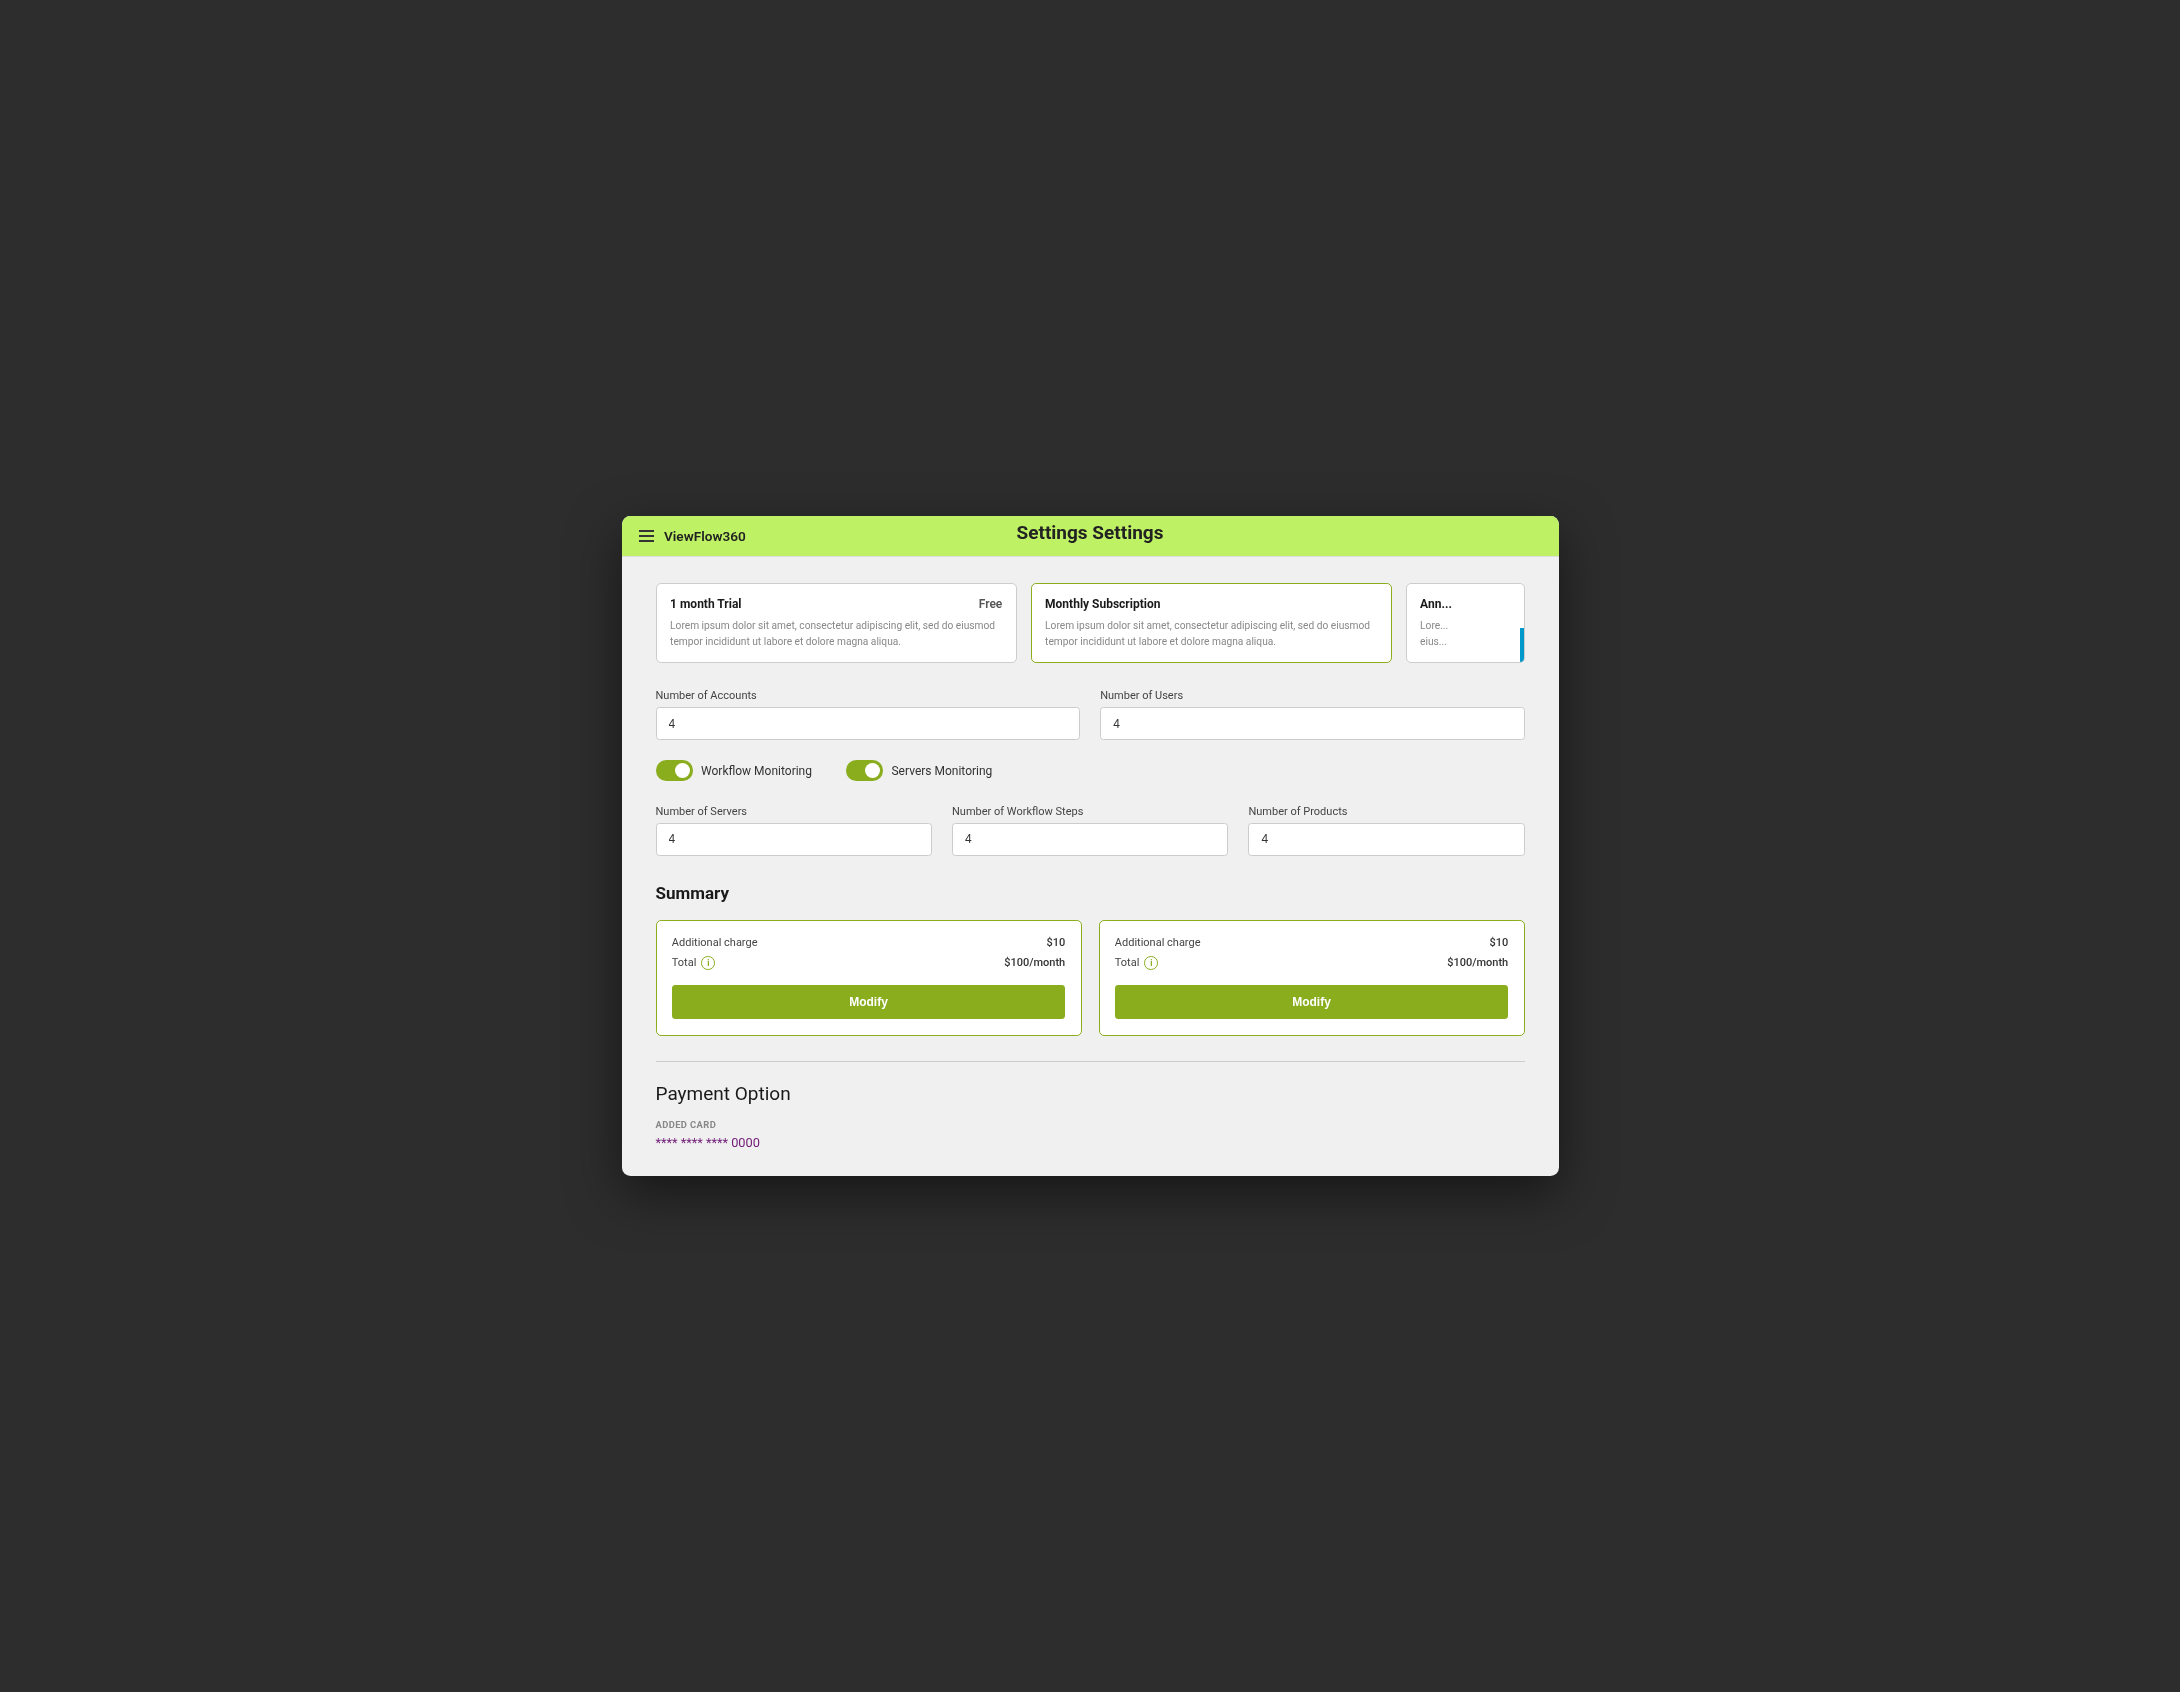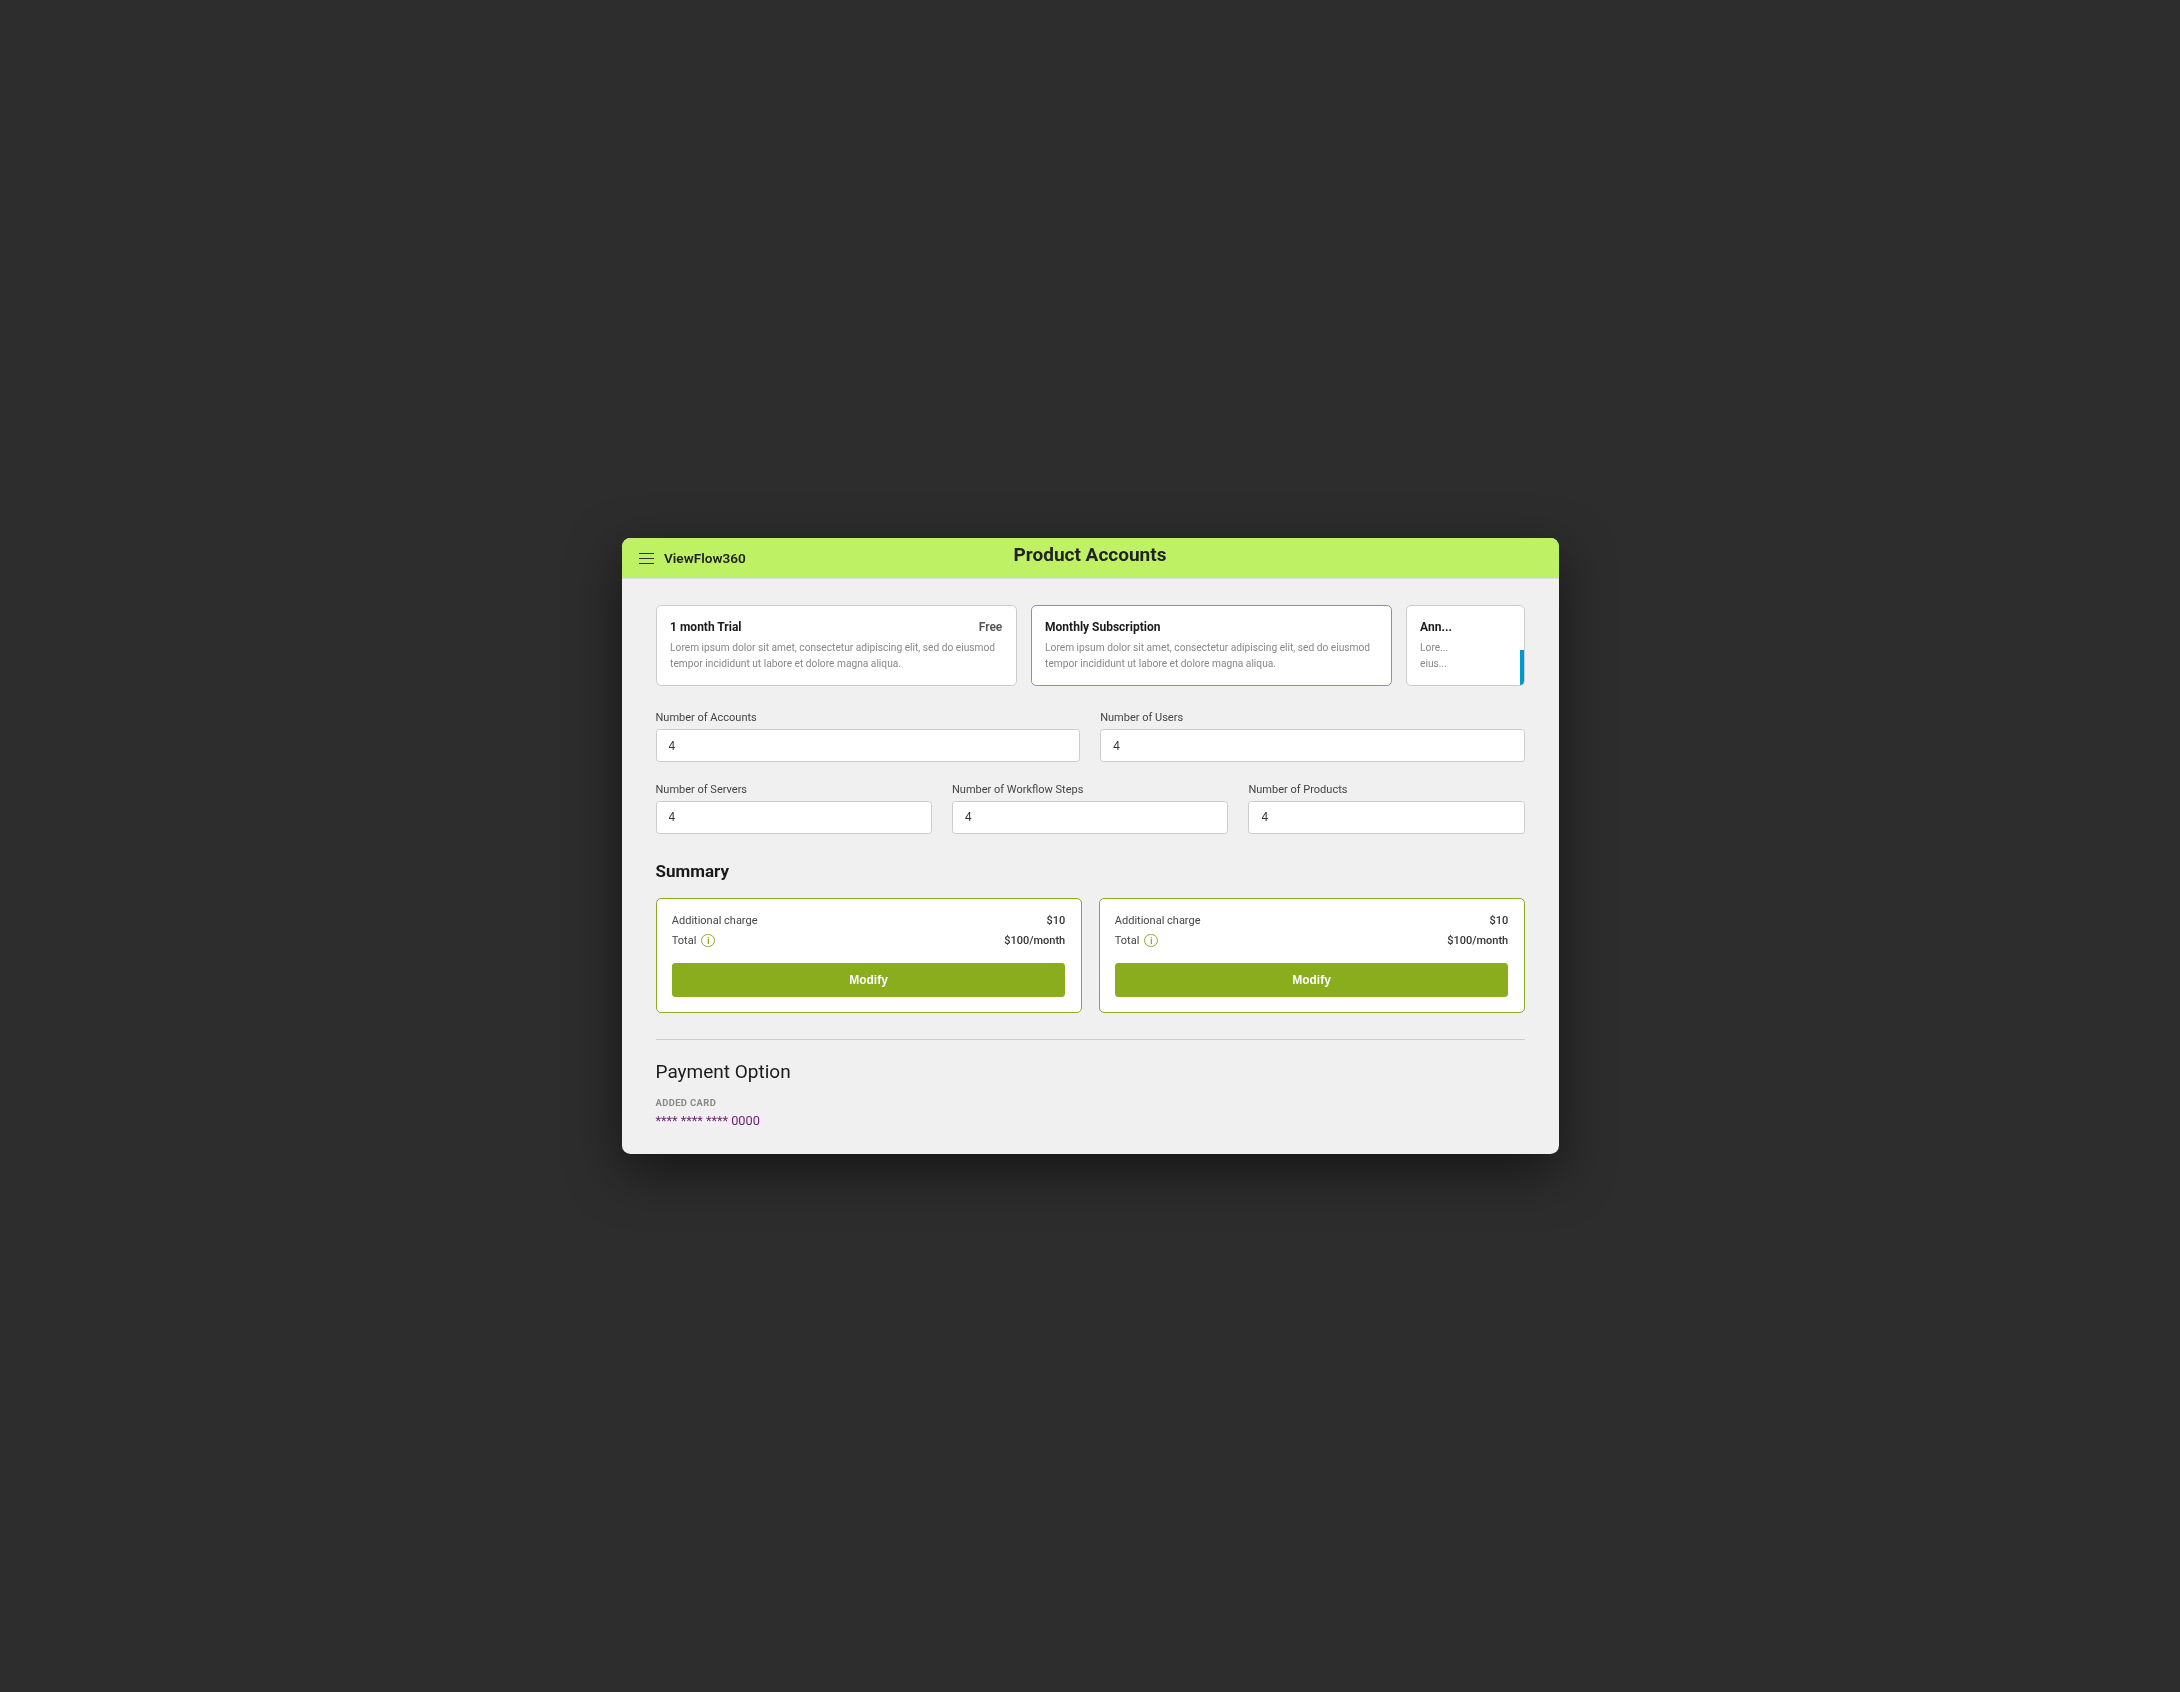--- a/index.html
+++ b/index.html
@@ -295,21 +295,21 @@
 
   <div class="titlebar">
     <div class="titlebar-left">
       <div class="hamburger-icon">
         <span></span>
         <span></span>
         <span></span>
       </div>
       <span class="app-name">ViewFlow360</span>
     </div>
-    <span class="page-title">Product Accounts</span>
+    <span class="page-title">Settings Settings</span>
   </div>
 
   <div class="content">
 
 
     <div class="plans-row">
 
       <div class="plan-card">
         <div class="plan-header">
           <span class="plan-name">1 month Trial</span>
@@ -338,20 +338,36 @@
       <div class="field-group">
         <div class="field-label">Number of Accounts</div>
         <input class="field-input" type="text" value="4" style="">
       </div>
       <div class="field-group">
         <div class="field-label">Number of Users</div>
         <input class="field-input" type="text" value="4" style="">
       </div>
     </div>
 
+    <div class="toggles-row">
+      <div class="toggle-item">
+        <label class="toggle-switch">
+          <input type="checkbox" checked="" style="">
+          <span class="toggle-slider"></span>
+        </label>
+        <span class="toggle-label">Workflow Monitoring</span>
+      </div>
+      <div class="toggle-item">
+        <label class="toggle-switch">
+          <input type="checkbox" checked="" style="">
+          <span class="toggle-slider"></span>
+        </label>
+        <span class="toggle-label">Servers Monitoring</span>
+      </div>
+    </div>
 
     <div class="three-fields-row">
       <div class="field-group">
         <div class="field-label">Number of Servers</div>
         <input class="field-input" type="text" value="4" style="">
       </div>
       <div class="field-group">
         <div class="field-label">Number of Workflow Steps</div>
         <input class="field-input" type="text" value="4" style="">
       </div>

